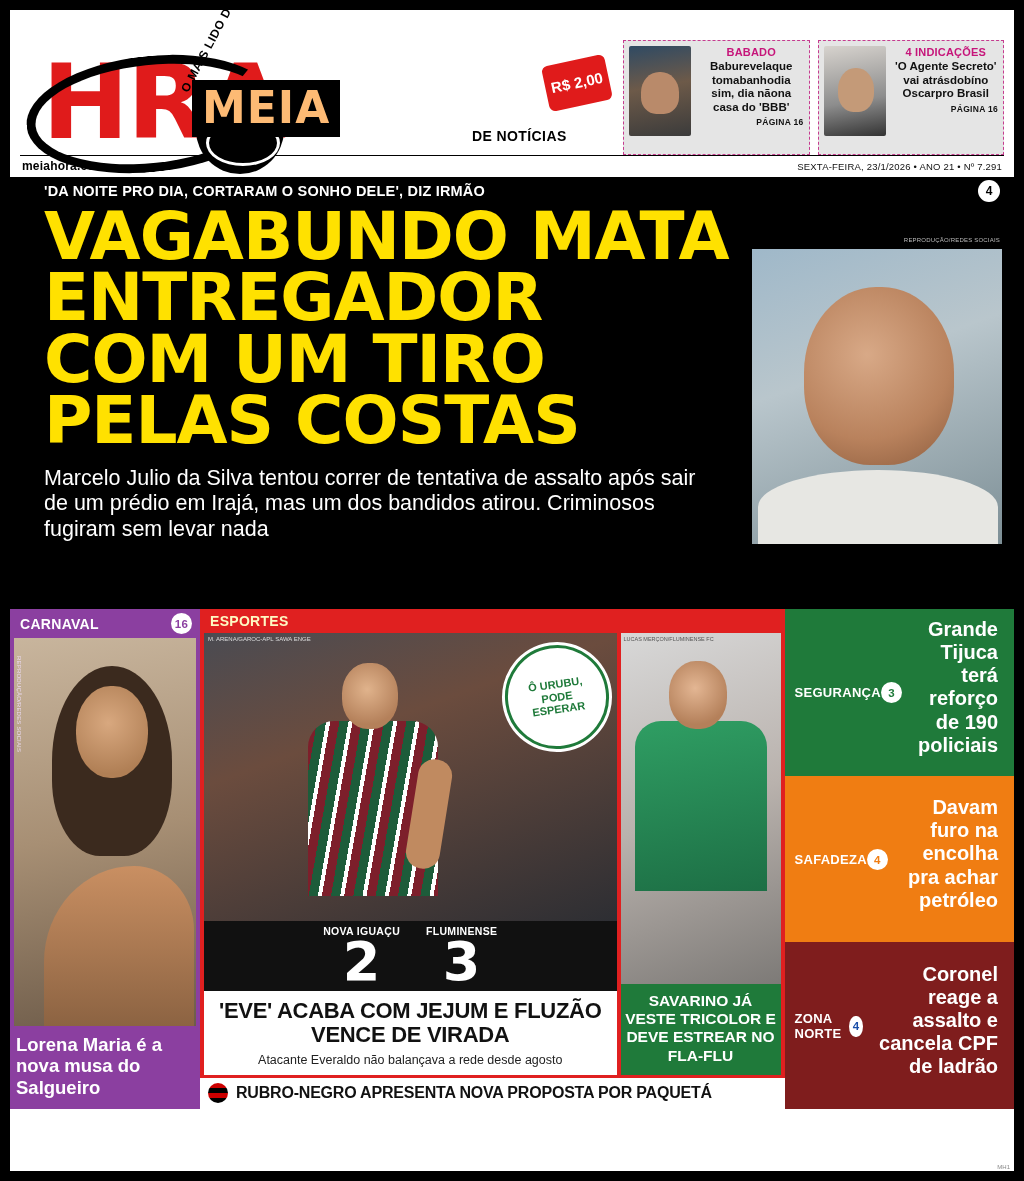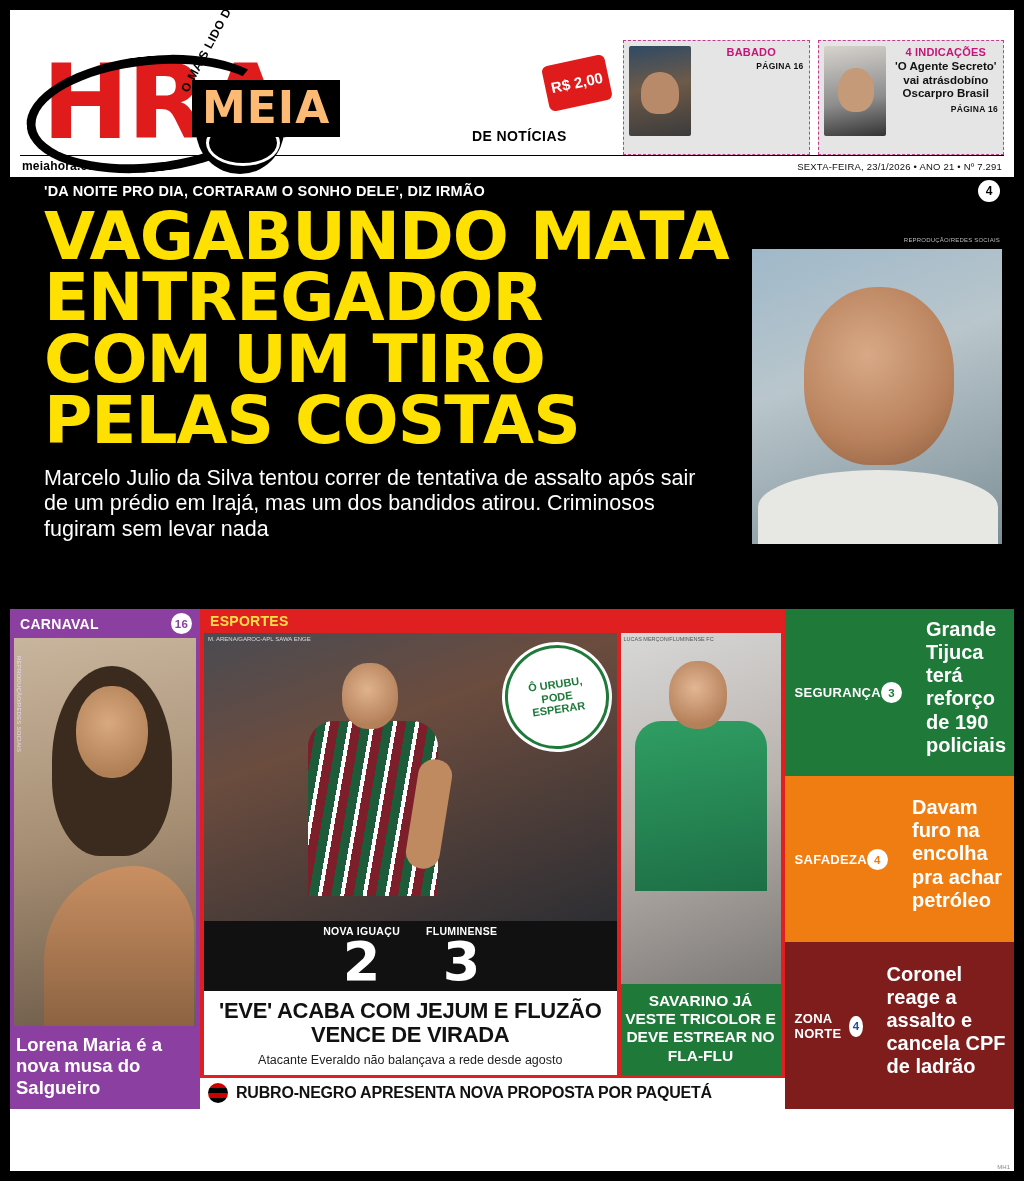--- a/index.html
+++ b/index.html
@@ -366,21 +366,21 @@
 
   
   .col-sports {
     flex: 1 1 auto;
     background: #e02020;
     display: flex;
     flex-direction: column;
     position: relative;
   }
   .sports-head {
-    color: #fde047;
+    color: #fef9c3;
     font-size: 14px;
     font-weight: bold;
     padding: 4px 0 4px 10px;
     letter-spacing: .3px;
   }
   .sports-main {
     display: flex;
     gap: 4px;
     padding: 0 4px;
     flex: 1 1 auto;
@@ -561,24 +561,23 @@
     padding: 4px 8px 3px 10px;
     font-size: 13px; font-weight: bold; letter-spacing: .3px;
   }
   .r-head .sec-badge { background:#fff; }
   .r-green .sec-badge { color:#1f7a3a; }
   .r-orange .sec-badge { color:#f07d12; }
   .r-blue .sec-badge { color:#1a4ea8; }
   .r-text {
     flex: 1 1 auto;
     display: flex; align-items: center; justify-content: center;
-    text-align: left;
+    text-align: right;
     font-size: 20px; font-weight: bold; line-height: 1.16;
-    padding: 0 8px 10px 8px;
-    margin-left: 8px;
+    padding: 0 16px 10px 8px;
   }
   .corner-code {
     position: absolute;
     right: 4px; bottom: 1px;
     font-size: 6px;
     color: #888;
   }
 </style>
 </head>
 <body>
@@ -596,20 +595,21 @@
       <div class="logo-globe"></div>
       <div class="logo-meia">MEIA</div>
       <div class="logo-sub">DE NOTÍCIAS</div>
       <div class="price-tag">R$ 2,00</div>
     </div>
     <div class="promo">
       <div class="promo-box">
         <div class="promo-thumb thumb1"></div>
         <div class="promo-txt">
           <div class="promo-kicker">BABADO</div>
+          <div class="promo-body">Baburevelaque tomabanhodia sim, dia nãona casa do 'BBB'</div>
           <div class="promo-page">PÁGINA 16</div>
         </div>
       </div>
       <div class="promo-box">
         <div class="promo-thumb thumb2"></div>
         <div class="promo-txt">
           <div class="promo-kicker">4 INDICAÇÕES</div>
           <div class="promo-body">'O Agente Secreto' vai atrásdobíno Oscarpro Brasil</div>
           <div class="promo-page">PÁGINA 16</div>
         </div>

